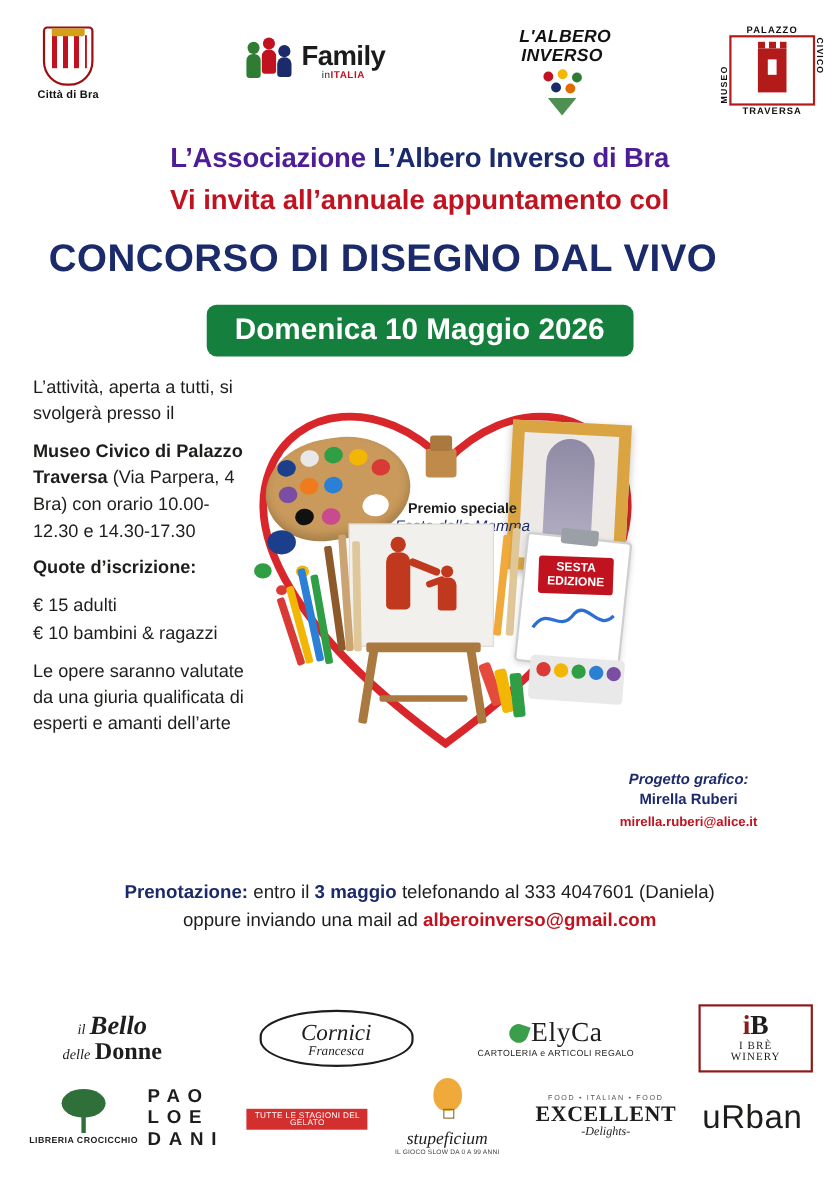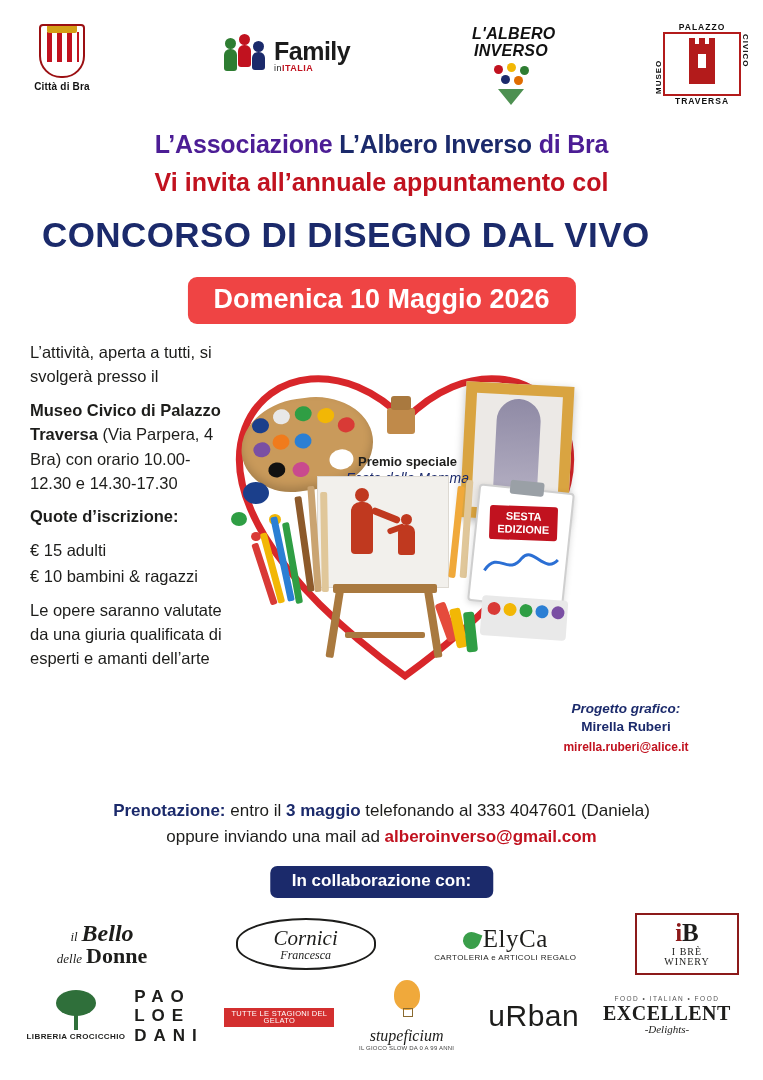--- a/index.html
+++ b/index.html
@@ -54,21 +54,21 @@
   }
 
   
   .family-logo { display: flex; align-items: center; gap: 6px; }
   .family-figures { position: relative; width: 46px; height: 48px; }
   .fig { position: absolute; border-radius: 50%; }
   .fig-head { width: 11px; height: 11px; }
   .fig-body { width: 13px; height: 22px; border-radius: 6px 6px 3px 3px; }
   .family-text { line-height: 1; }
   .family-word { font-size: 25px; font-weight: bold; color: #1b1b1b; letter-spacing: -.5px; }
-  .family-sub { font-size: 9px; color: #1b1b1b; letter-spacing: .5px; text-align: left; }
+  .family-sub { font-size: 9px; color: #1b1b1b; letter-spacing: .5px; text-align: center; }
   .family-sub b { color: #c1121f; }
 
   
   .ai-logo { width: 78px; }
   .ai-title {
     font-size: 16px; font-weight: bold; font-style: italic;
     color: #111; letter-spacing: .3px; line-height: 1.05;
   }
   .ai-tree { position: relative; width: 46px; height: 42px; margin: 3px auto 0; }
   .ai-dot { position: absolute; width: 9px; height: 9px; border-radius: 50%; }
@@ -114,26 +114,26 @@
     text-align: center; font-size: 25px; font-weight: bold;
     color: #1b2a6b; letter-spacing: -.2px;
   }
   .head1 .red { color: #4c1d95; }
   .head2 {
     position: absolute; top: 168px; left: 0; width: 763px;
     text-align: center; font-size: 25px; font-weight: bold; color: #c1121f;
   }
   .head3 {
     position: absolute; top: 215px; left: 0; width: 652px;
-    text-align: left; font-size: 35px; font-weight: bold;
-    color: #1b2a6b; letter-spacing: .4px; padding-left: 42px;
+    text-align: right; font-size: 35px; font-weight: bold;
+    color: #1b2a6b; letter-spacing: .4px;
   }
   .datebar {
     position: absolute; top: 277px; left: 50%; transform: translateX(-50%);
-    background: #ef4444; color: #ffffff;
+    background: #15803d; color: #ffffff;
     font-size: 27px; font-weight: bold;
     padding: 7px 26px 9px; border-radius: 9px;
     white-space: nowrap;
   }
 
   
   .leftcol {
     position: absolute; top: 340px; left: 30px; width: 200px;
     color: #1d1d1b; font-size: 16.5px; line-height: 1.48;
   }
@@ -141,21 +141,21 @@
   .leftcol .bold { font-weight: bold; }
   .leftcol .quote-title { font-weight: bold; margin-top: 8px; }
 
   
   .art {
     position: absolute; top: 336px; left: 205px;
     width: 400px; height: 360px;
   }
   .heart-svg { position: absolute; top: 0; left: 0; }
   .premio {
-    position: absolute; top: 118px; left: 141px;
+    position: absolute; top: 118px; left: 154px;
     text-align: center; line-height: 1.25; color: #1d1d1b;
   }
   .premio .p1 { font-size: 13px; font-weight: bold; }
   .premio .p2 { font-size: 14px; font-style: italic; color: #1b2a6b; }
 
   
   .palette {
     position: absolute; top: 62px; left: 36px;
     width: 132px; height: 92px;
     background: #c99a5b; border-radius: 62px 62px 52px 52px/48px 48px 44px 44px;
@@ -479,21 +479,20 @@
 
   <div class="booking">
     <div>
       <span class="b-bold">Prenotazione:</span><span> entro il </span><span class="b-bold">3 maggio</span><span> telefonando al 333 4047601 (Daniela)</span>
     </div>
     <div>
       <span>oppure inviando una mail ad </span><span class="mail">alberoinverso@gmail.com</span>
     </div>
   </div>
 
-  <div class="collab-bar">In collaborazione con:</div>
 
   <div class="sponsors">
 
     <div class="srow">
 
 
       <div class="sponsor bello" style="width:156px;">
         <div><span class="il">il</span> <span class="big">Bello</span></div>
         <div><span class="il">delle</span> <span class="donne">Donne</span></div>
       </div>
@@ -540,25 +539,25 @@
       <div class="sponsor igp" style="width:110px;">
         <div class="igp-sub">TUTTE LE STAGIONI DEL GELATO</div>
       </div>
 
       <div class="sponsor" style="width:132px;">
         <div class="stupe-balloon"></div>
         <div class="stupe-name">stupeficium</div>
         <div class="stupe-sub">IL GIOCO SLOW DA 0 A 99 ANNI</div>
       </div>
 
-      <div class="sponsor" style="width:110px;">
-        <div class="urban">uRban</div>
-      </div>
-
       <div class="sponsor" style="width:144px;">
         <div class="exc-top">FOOD • ITALIAN • FOOD</div>
         <div class="exc-name">EXCELLENT</div>
         <div class="exc-sub">-Delights-</div>
       </div>
+
+      <div class="sponsor" style="width:110px;">
+        <div class="urban">uRban</div>
+      </div>
     </div>
   </div>
 
 </div>
 
 </body></html>

